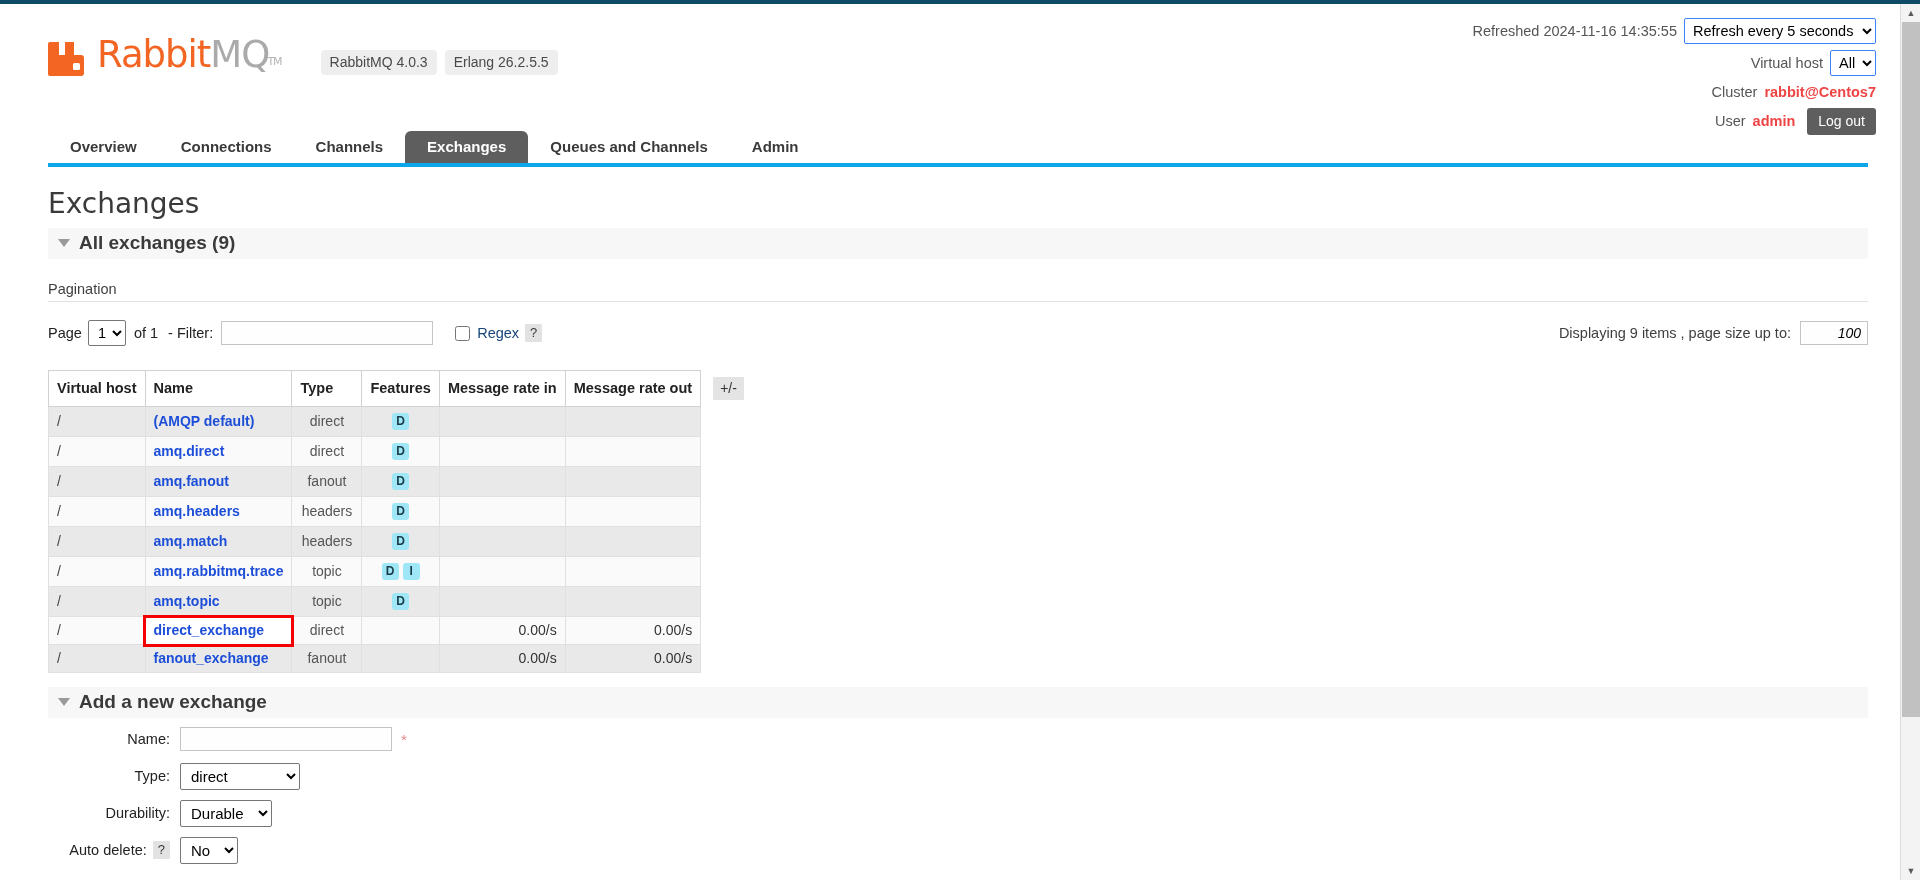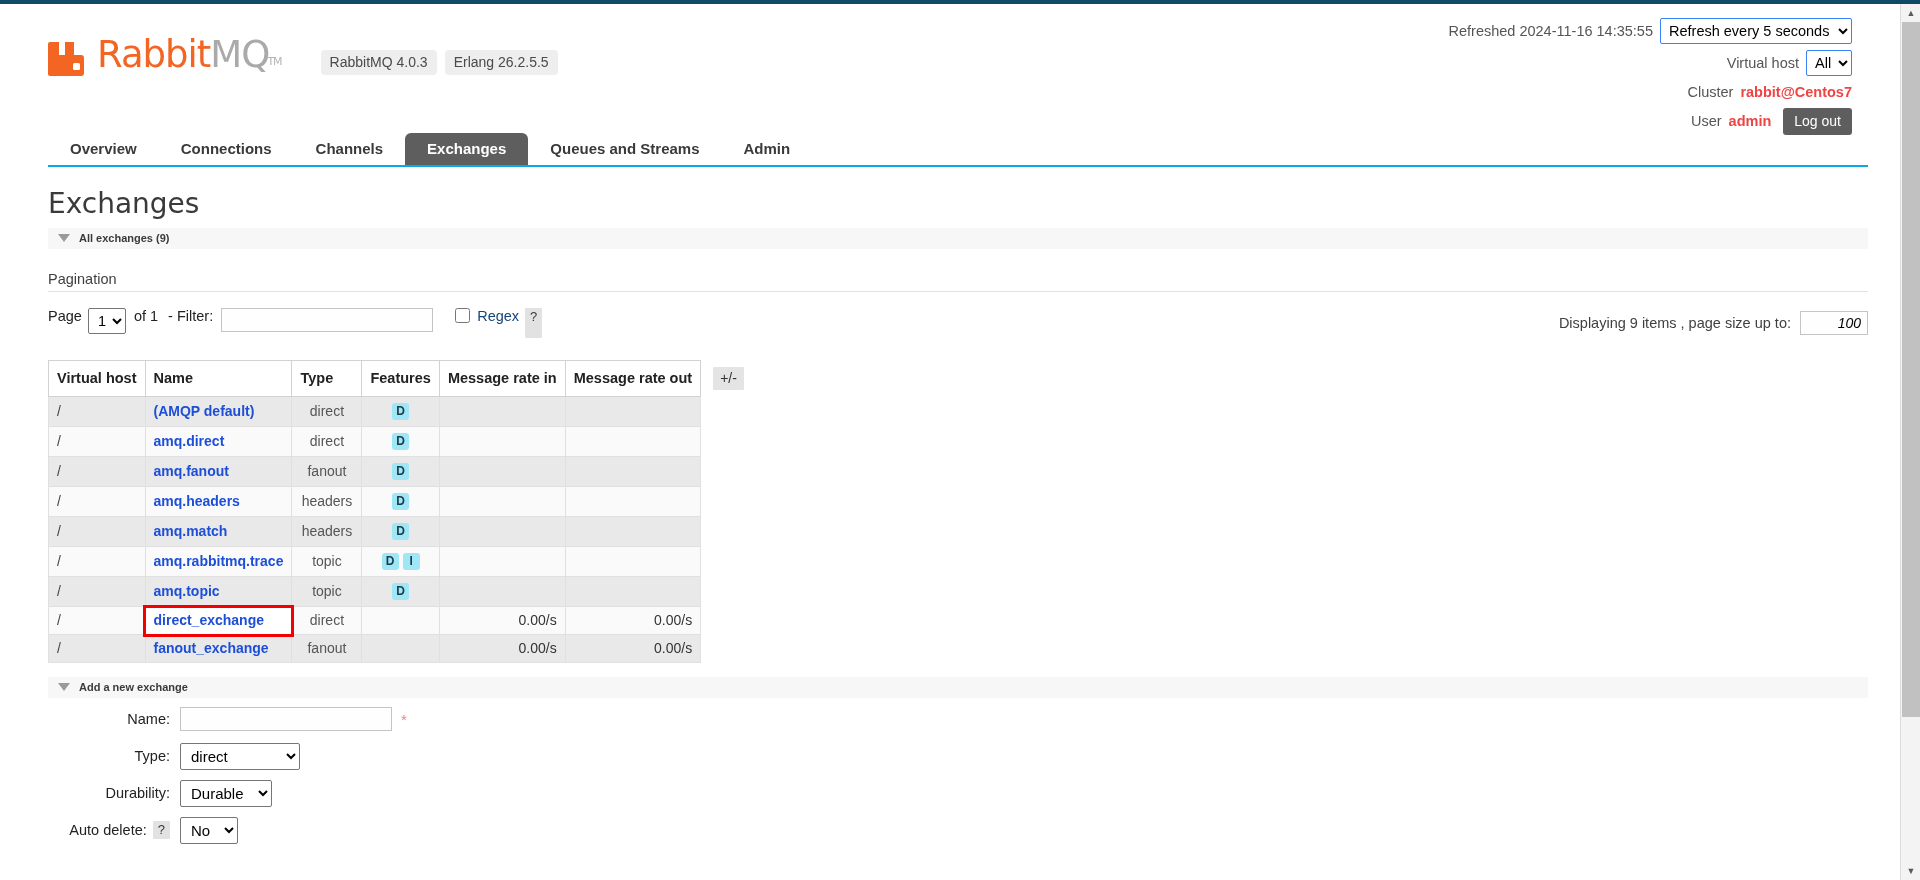--- a/index.html
+++ b/index.html
@@ -52,21 +52,21 @@
   .logo-mq { color: #aaaaaa; }
   .logo-tm {
     font-size: 11px; color: #b5b5b5; position: relative; top: -2px; left: -2px;
   }
   .version-badges { display: flex; gap: 8px; padding-bottom: 5px; margin-left: 6px; padding-left: 18px; }
   .badge {
     background: #eeeeee; color: #4a4a4a; font-size: 14px;
     padding: 4px 9px 5px; border-radius: 4px; white-space: nowrap;
   }
   #header-right {
-    position: absolute; right: 48px; top: 14px;
+    position: absolute; right: 24px; top: 14px;
     text-align: right; font-size: 14.5px; color: #333;
   }
   .hr-row {
     display: flex; align-items: center; justify-content: flex-end;
     gap: 7px; margin-bottom: 6px; height: 26px;
   }
   .hr-label { color: #555; }
   select.hr-select {
     font-family: "Liberation Sans", sans-serif; font-size: 14.5px;
     padding: 3px 4px; border: 1px solid #3b82f6; background: #fff;
@@ -75,59 +75,59 @@
   .cluster-name, .user-name { font-weight: bold; color: #ef4444; }
   #logout-btn {
     background: #5e5e5e; color: #fff; border: none; border-radius: 3px;
     font-family: "Liberation Sans", sans-serif; font-size: 14px;
     padding: 5px 11px 6px; cursor: pointer; margin-left: 5px;
   }
 
   
   #nav {
     position: relative; margin-left: 48px; margin-right: 32px;
-    border-bottom: 2px solid #0ea5e9; height: 33px;
+    border-bottom: 4px solid #0ea5e9; height: 33px;
     display: flex; align-items: flex-end; gap: 0;
   }
   .tab {
     font-size: 15px; font-weight: bold; color: #3a3a3a;
     padding: 8px 22px 9px; cursor: pointer;
     border-radius: 6px 6px 0 0; line-height: 1;
     white-space: nowrap;
   }
   .tab.active { background: #5e5e5e; color: #ffffff; }
 
   
   #page-title {
     margin: 20px 0 0 48px; font-size: 28px; font-weight: normal;
     color: #3a3a3a; font-family: "DejaVu Sans", sans-serif;
   }
 
   
   .section-bar {
     margin: 8px 32px 0 48px; background: #f7f7f7;
     display: flex; align-items: center; gap: 9px;
-    padding: 4px 0 5px 10px; font-size: 11px; font-weight: bold; color: #3a3a3a;
+    padding: 4px 0 5px 10px; font-size: 19px; font-weight: bold; color: #3a3a3a;
     cursor: pointer;
   }
   .tri {
     width: 0; height: 0; border-left: 6px solid transparent;
     border-right: 6px solid transparent; border-top: 8px solid #9a9a9a;
   }
 
   
   #pagination-label {
     margin: 22px 0 0 48px; font-size: 14.5px; color: #3f3f3f;
   }
   #pagination-rule {
     margin: 4px 32px 0 48px; height: 1px; background: #e2e2e2;
   }
   #pagination-row {
     position: relative; margin: 16px 32px 6px 48px; height: 30px;
-    display: flex; font-size: 14.5px; color: #222;
+    display: flex; align-items: center; font-size: 14.5px; color: #222;
   }
   #pagination-row .pg-label { margin-right: 6px; }
   select.pg-select {
     font-family: "Liberation Sans", sans-serif; font-size: 14.5px;
     border: 1px solid #767676; background: #fff; padding: 2px 2px 3px 5px;
     height: 26px; border-radius: 2px;
   }
   .pg-of { margin: 0 10px 0 8px; }
   .pg-filter-label { margin-right: 8px; }
   #filter-input {
@@ -263,21 +263,21 @@
         <button id="logout-btn">Log out</button>
       </div>
     </div>
   </div>
 
   <div id="nav">
       <div class="tab">Overview</div>
       <div class="tab">Connections</div>
       <div class="tab">Channels</div>
       <div class="tab active">Exchanges</div>
-      <div class="tab">Queues and Streams</div>
+      <div class="tab">Queues and Channels</div>
       <div class="tab">Admin</div>
     </div>
 
   <h1 id="page-title">Exchanges</h1>
 
   <div class="section-bar">
     <span class="tri"></span>
     <span>All exchanges (9)</span>
   </div>
 

